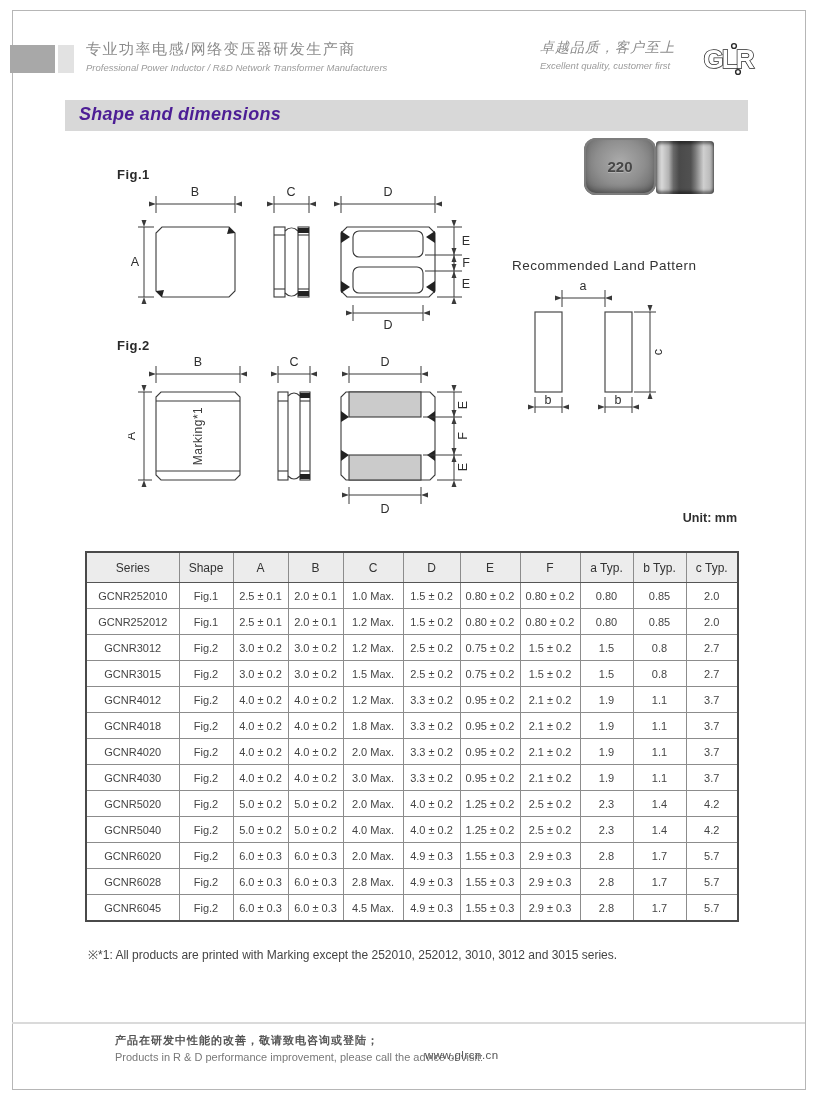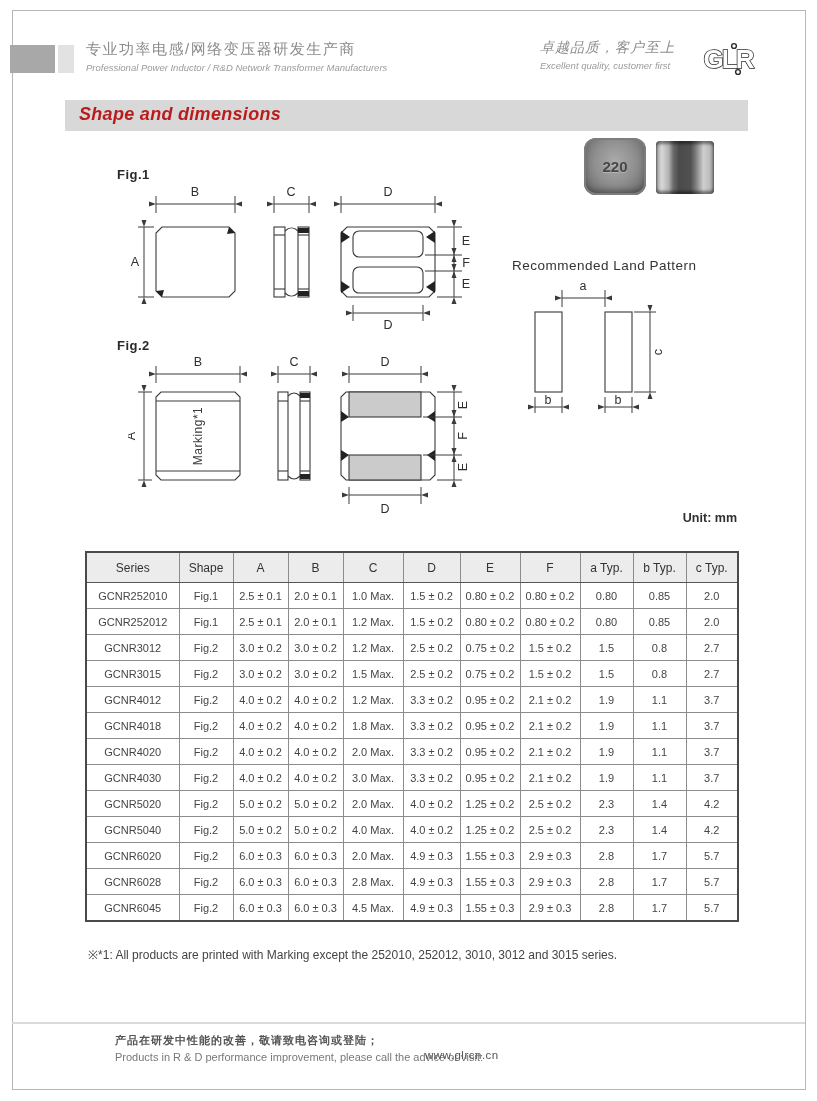--- a/index.html
+++ b/index.html
@@ -12,31 +12,31 @@
   .sq-dark{left:10px;top:45px;width:45px;height:28px;background:#a8a8a8;}
   .sq-light{left:58px;top:45px;width:16px;height:28px;background:#e2e2e2;}
   .company-cn{left:86px;top:40px;font-size:15px;letter-spacing:1.5px;color:#8b8b8b;}
   .company-en{left:86px;top:62px;font-size:9.5px;font-style:italic;color:#9b9b9b;}
   .slogan-cn{left:540px;top:39px;font-size:14px;font-style:italic;color:#8b8b8b;letter-spacing:1px;}
   .slogan-en{left:540px;top:60px;font-size:9.5px;font-style:italic;color:#9b9b9b;}
   .logo{left:700px;top:40px;}
 
   
   .title-bar{left:65px;top:100px;width:683px;height:31px;background:#d8d8d8;}
-  .title-text{left:79px;top:104px;font-size:18px;font-weight:bold;font-style:italic;color:#b91c1c;letter-spacing:.3px;}
+  .title-text{left:79px;top:104px;font-size:18px;font-weight:bold;font-style:italic;color:#4c1d95;letter-spacing:.3px;}
 
   .fig-label{font-size:13px;font-weight:bold;color:#2a2a2a;letter-spacing:.5px;}
   .fig1-label{left:117px;top:167px;}
   .fig2-label{left:117px;top:338px;}
 
   svg text{font-family:"Liberation Sans",sans-serif;font-size:12.5px;fill:#2e2e2e;}
   .marking-text{font-size:12px;fill:#3a3a3a;letter-spacing:.5px;}
 
   
-  .photo-top{left:584px;top:138px;width:62px;height:57px;border-radius:12px;
+  .photo-top{left:584px;top:138px;width:72px;height:57px;border-radius:12px;
      background:radial-gradient(ellipse at 50% 42%, #ababab 0%, #8e8e8e 48%, #6e6e6e 82%, #5e5e5e 100%);
      box-shadow:inset 0 0 0 2px #7d7d7d, inset 0 -4px 6px rgba(0,0,0,.35);
      display:flex;align-items:center;justify-content:center;}
   .photo-top span{color:#474747;font-size:15px;font-weight:bold;
      text-shadow:0 1px 0 rgba(255,255,255,.25);}
   .photo-side{left:656px;top:141px;width:58px;height:53px;border-radius:4px;
      background:linear-gradient(90deg,#9f9f9f 0,#d8d8d8 10%,#b2b2b2 22%,#6a6a6a 30%,#4a4a4a 40%,#515151 60%,#7a7a7a 68%,#cfcfcf 82%,#bdbdbd 92%,#8f8f8f 100%);
      box-shadow:inset 0 3px 3px rgba(0,0,0,.45), inset 0 -3px 3px rgba(0,0,0,.45);}
 
   .land-title{left:512px;top:258px;font-size:13.5px;color:#333;letter-spacing:.5px;}

